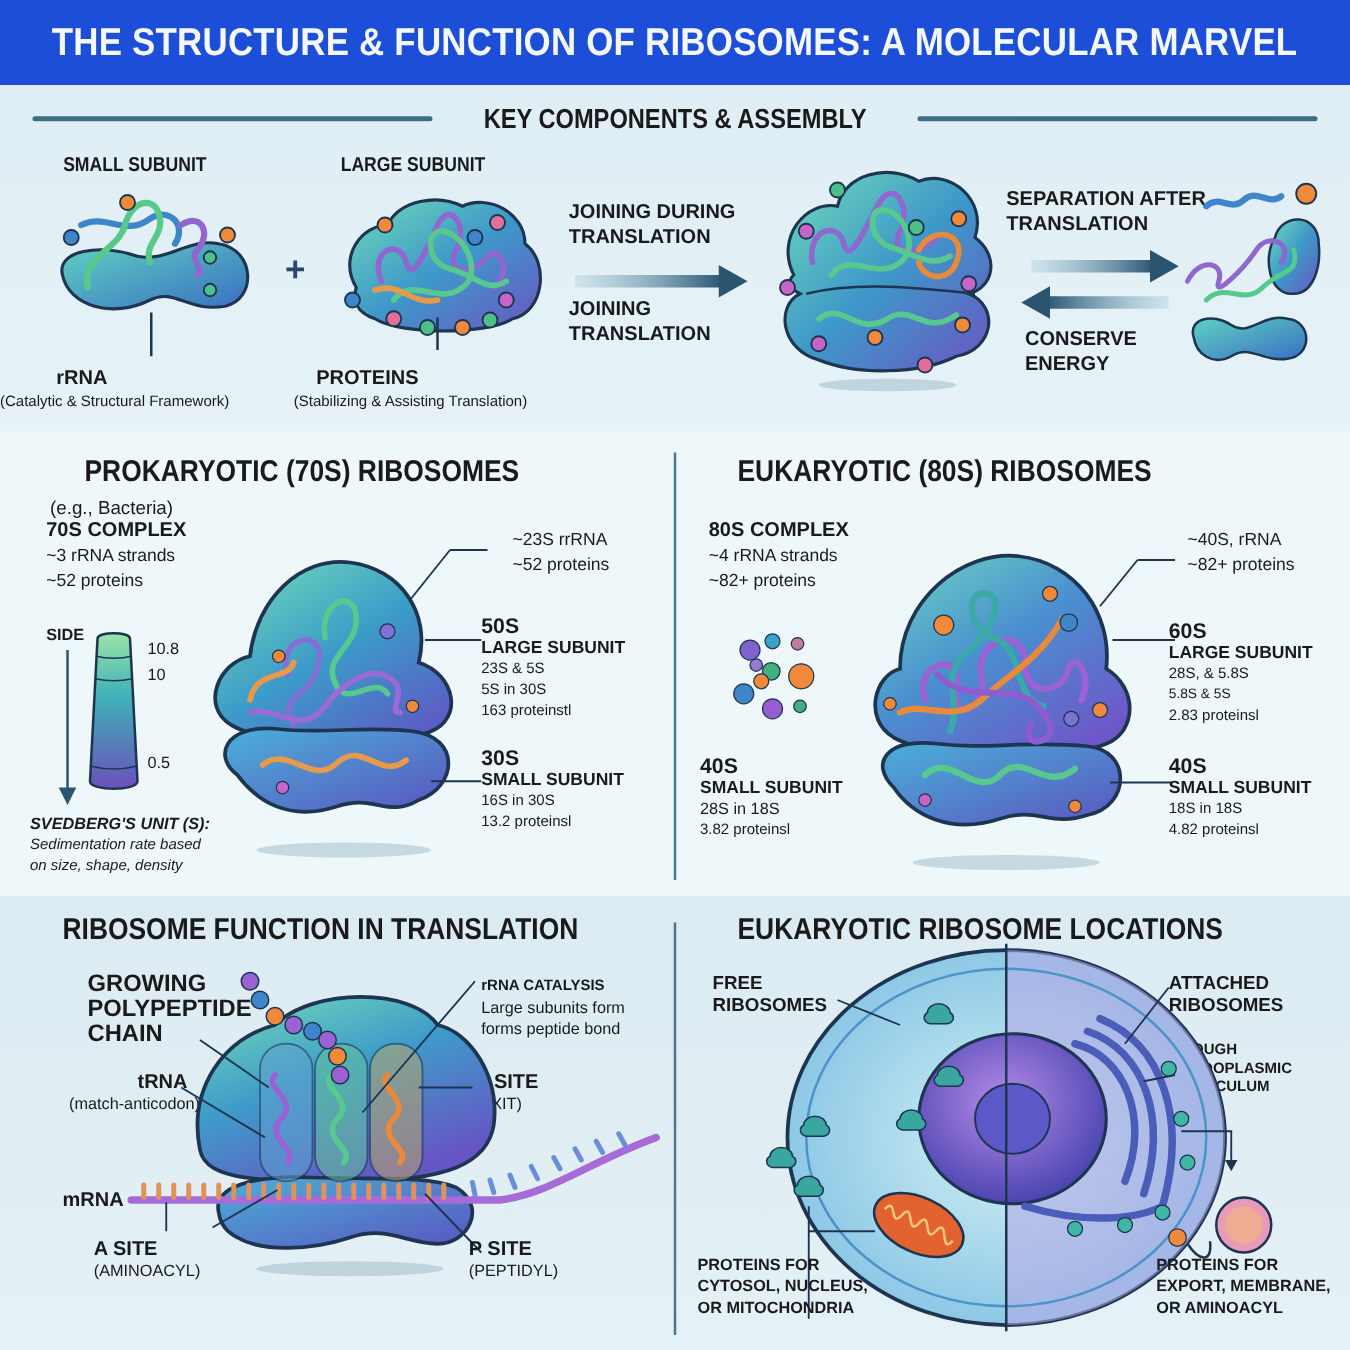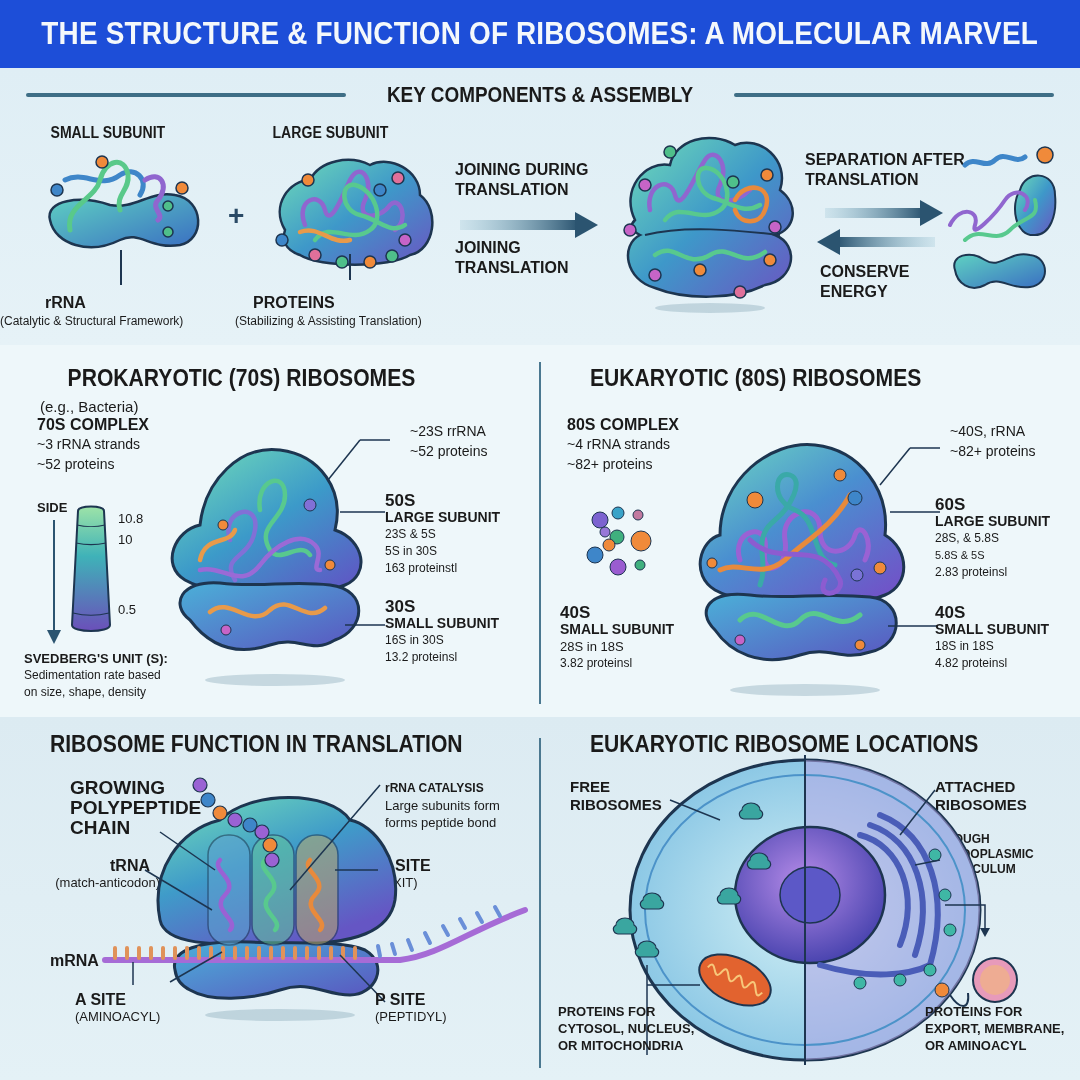--- a/index.html
+++ b/index.html
@@ -213,21 +213,21 @@
     </defs>
   <path d="M8 6 C8 0 34 0 34 6 L40 120 C40 128 2 128 2 120 Z" fill="url(#tube)" stroke="#1d3550" stroke-width="2"></path>
   <path d="M7 20 C15 22 27 22 35 20" fill="none" stroke="#1d3550" stroke-width="1.2"></path>
   <path d="M6 38 C15 40 27 40 36 38" fill="none" stroke="#1d3550" stroke-width="1.2"></path>
   <path d="M3 108 C15 111 27 111 39 108" fill="none" stroke="#1d3550" stroke-width="1.2"></path>
 </svg>
 <div class="abs" style="left:118px;top:511px;font-size:13px;">10.8</div>
 <div class="abs" style="left:118px;top:532px;font-size:13px;">10</div>
 <div class="abs" style="left:118px;top:602px;font-size:13px;">0.5</div>
 
-<div class="abs" style="left:24px;top:650px;line-height:17px;">
+<div class="abs" style="left:24px;top:650px;line-height:17px;font-style:italic;">
   <div style="font-size:13px;font-weight:700;">SVEDBERG'S UNIT (S):</div>
   <div style="font-size:12px;">Sedimentation rate based</div>
   <div style="font-size:12px;">on size, shape, density</div>
 </div>
 
 <svg style="left:160px;top:440px;" width="220" height="260" viewBox="0 0 220 260">
   <defs>
     <linearGradient id="g70" x1="0" y1="0" x2="0.8" y2="1">
       <stop offset="0" stop-color="#74e0b8"></stop>
         <stop offset="0.55" stop-color="#3c9ac9"></stop>

